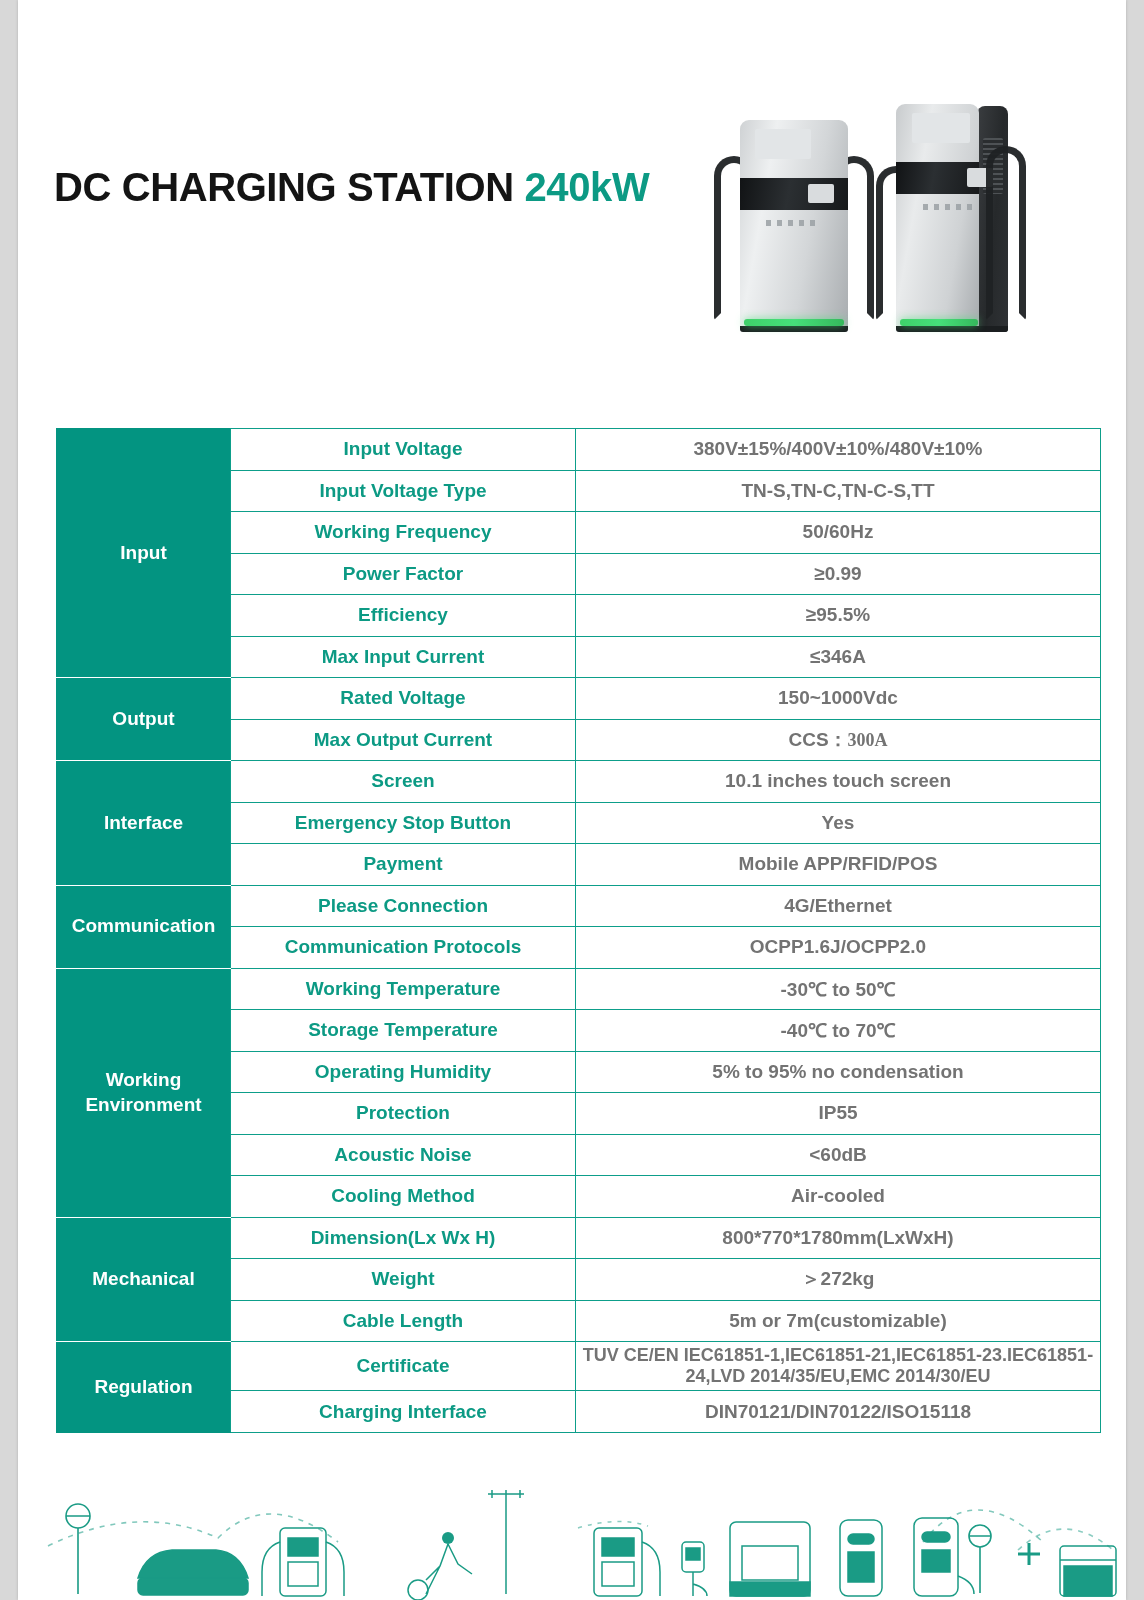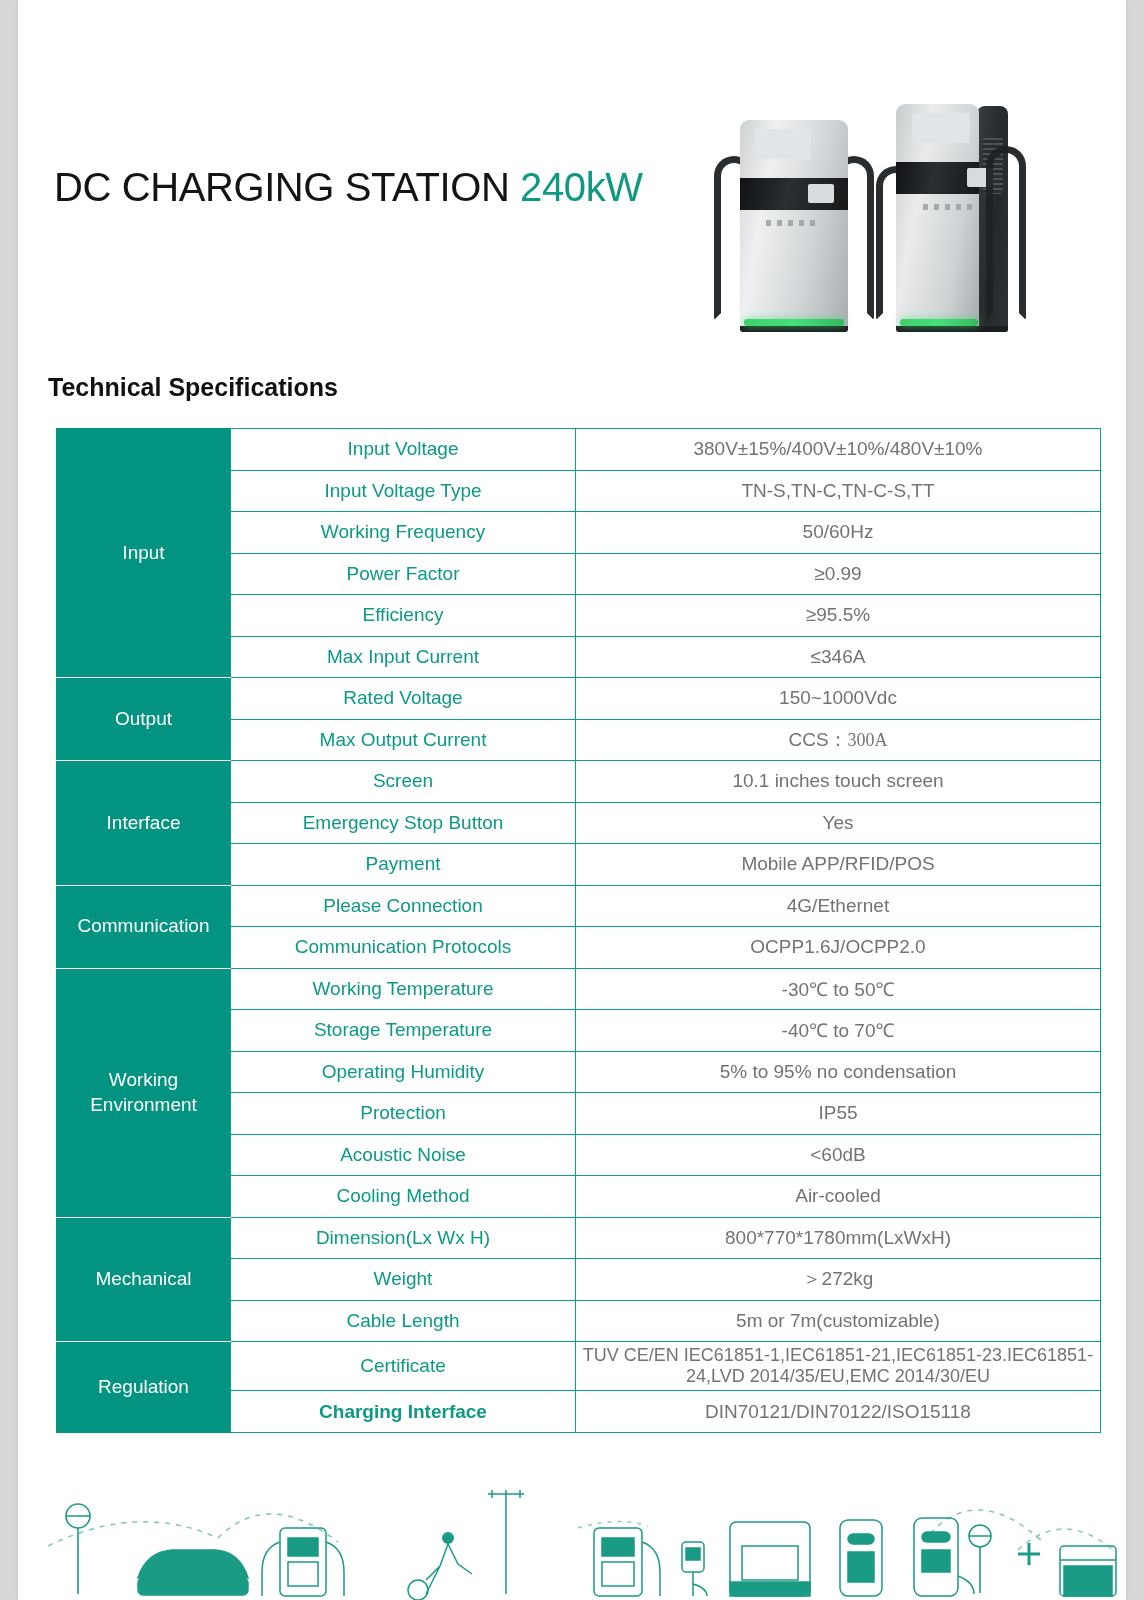--- a/index.html
+++ b/index.html
@@ -30,21 +30,21 @@
     position: absolute;
     left: 0; top: 0;
     width: 1108px;
     height: 360px;
   }
   .title {
     position: absolute;
     left: 36px;
     top: 165px;
     font-size: 40px;
-    font-weight: normal;
+    font-weight: bold;
     color: #141414;
     letter-spacing: -0.4px;
     white-space: nowrap;
   }
   .title .kw {
     color: #0c9a84;
   }
 
   
   .product-photo {
@@ -179,20 +179,21 @@
     top: 428px;
     width: 1044px;
     border-collapse: collapse;
     table-layout: fixed;
   }
   .spec-table td {
     border: 1.6px solid #0d9e8a;
     padding: 0;
     vertical-align: middle;
     text-align: center;
+    font-weight: bold;
   }
   .col-group { width: 174px; }
   .col-param { width: 345px; }
   .col-value { width: 525px; }
 
   .group-cell {
     background: #039481;
     color: #ffffff;
     font-size: 19px;
     line-height: 1.28;
@@ -281,21 +282,20 @@
         <div class="cab-band"></div>
         <div class="cab-rfid"></div>
         <div class="cab-logo"></div>
         <div class="cable cable-r"></div>
         <div class="cab-base"></div>
         <div class="cab-led"></div>
       </div>
     </div>
   </div>
 
-  <div class="section-heading">Technical Specifications</div>
 
   <table class="spec-table">
     <colgroup>
       <col class="col-group">
         <col class="col-param">
         <col class="col-value">
     </colgroup>
     <tbody>
         <tr>
           <td class="group-cell first" rowspan="6" style="white-space: pre-line;">Input</td>

